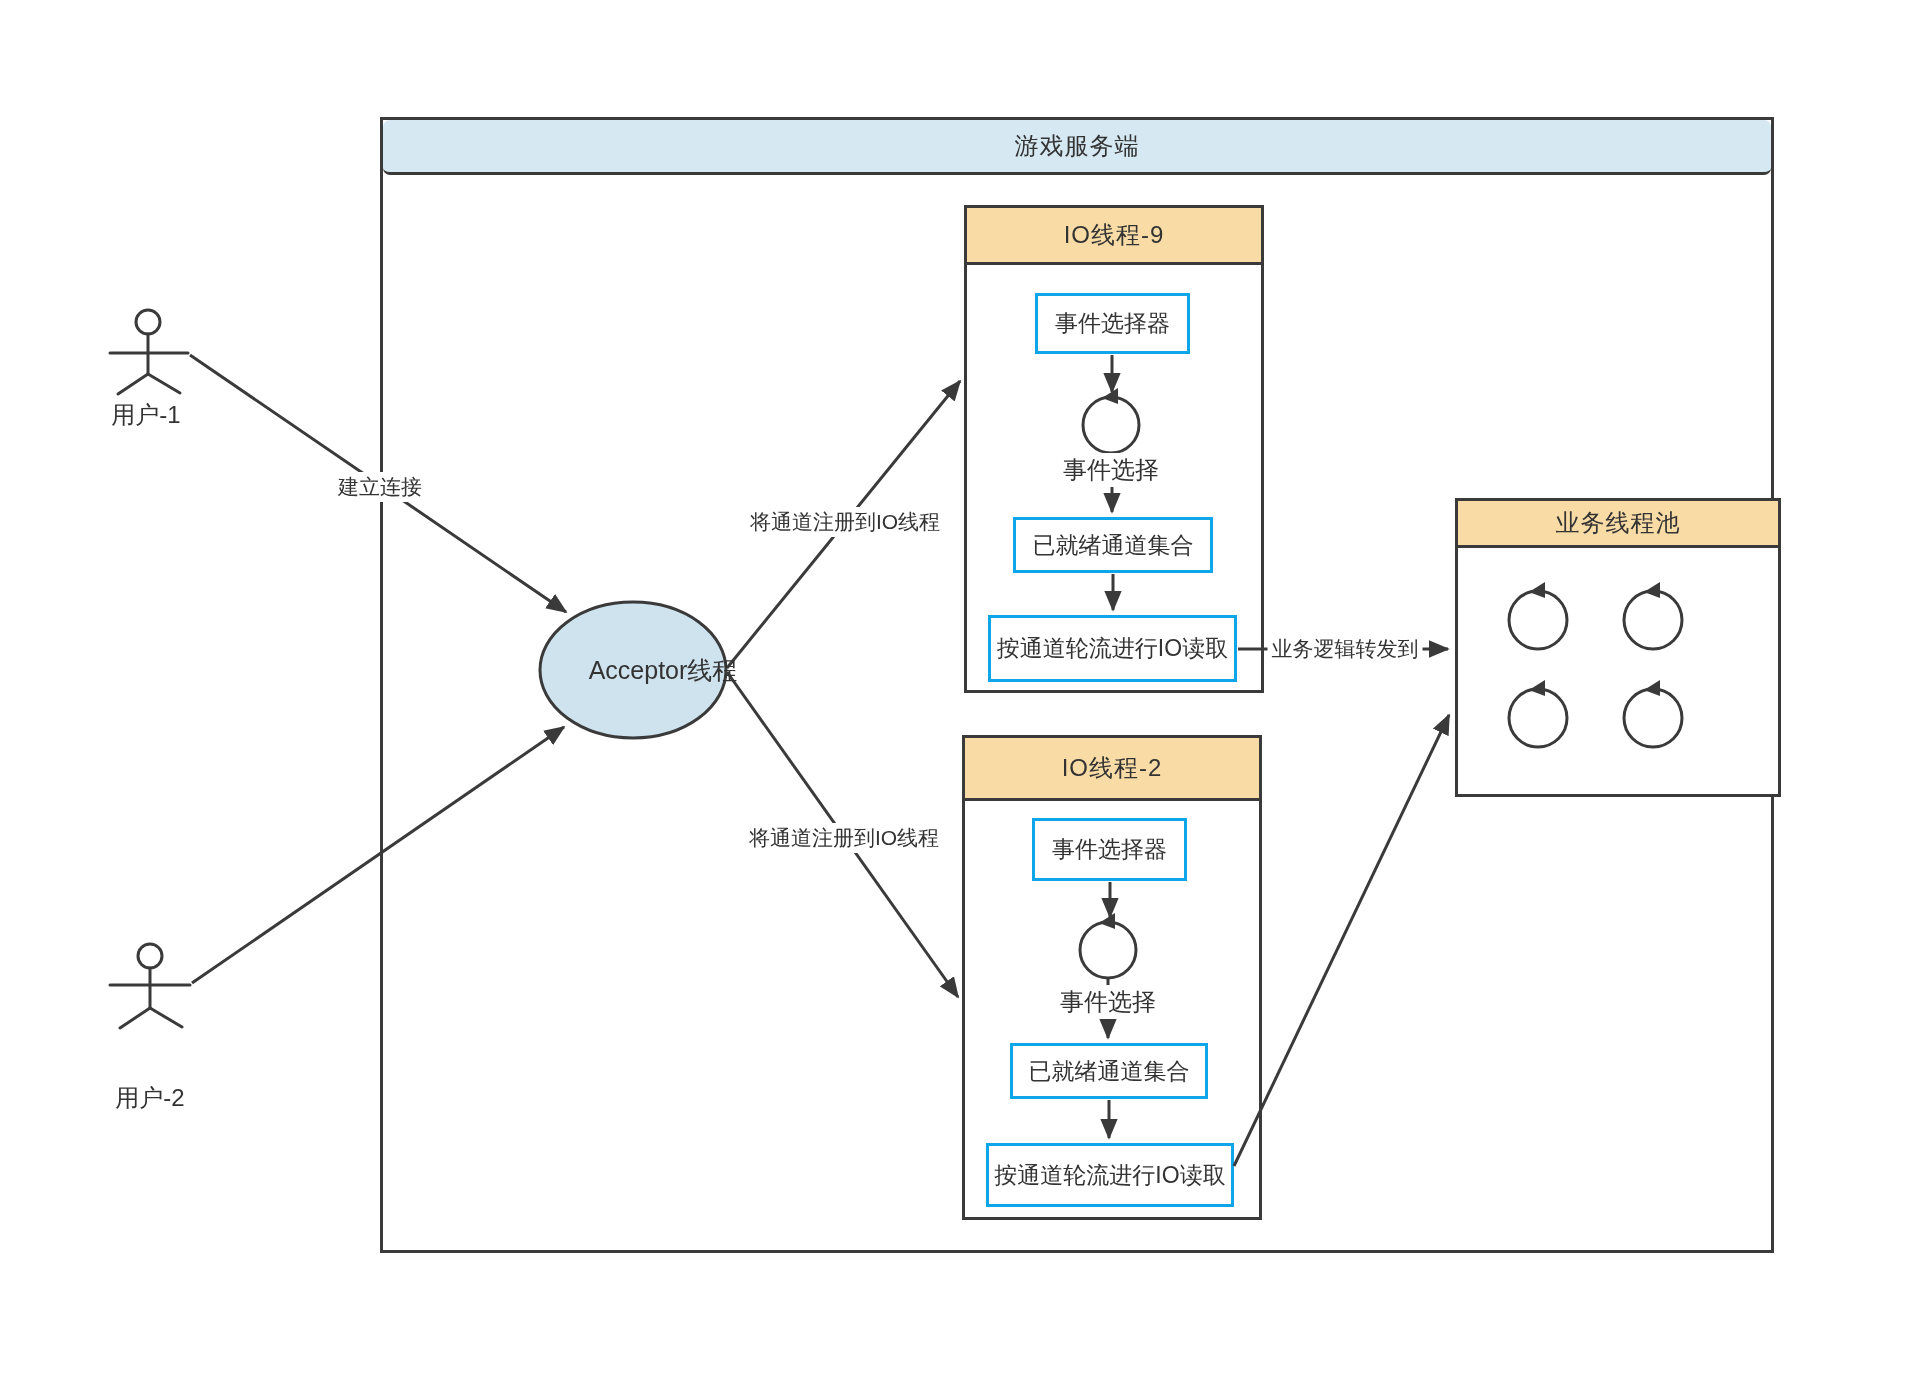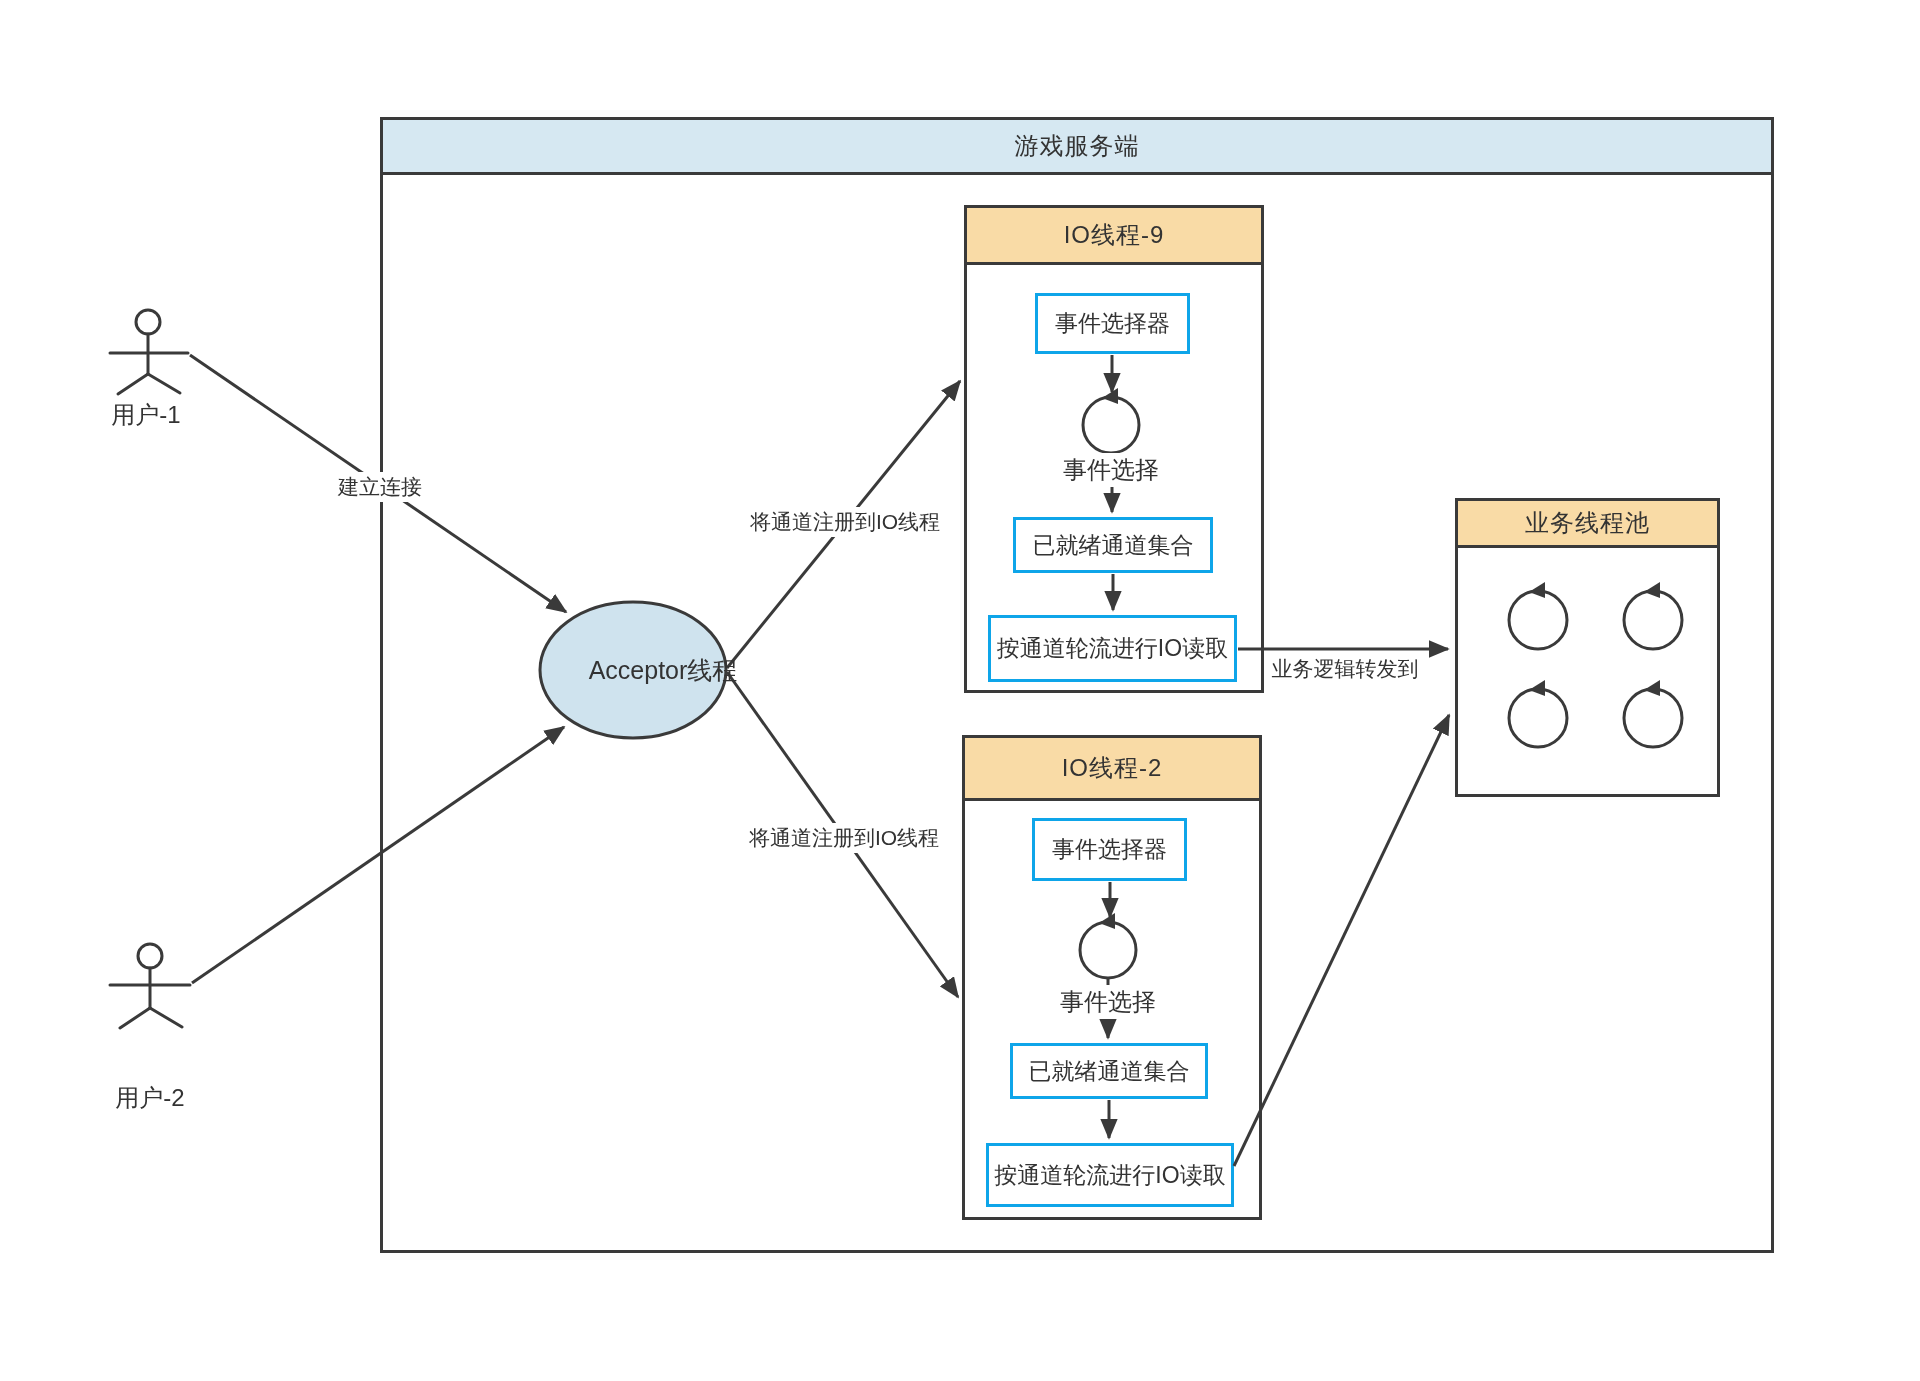--- a/index.html
+++ b/index.html
@@ -26,21 +26,21 @@
 
   #logo{position:absolute;left:1666px;top:1294px;display:flex;align-items:center;}
   #logo .logo-text{font-size:34px;letter-spacing:4px;color:#8c8c8c;margin-left:10px;}
 </style>
 </head>
 <body>
 
 <div id="canvas">
 
   <div class="box" style="left:380px;top:117px;width:1394px;height:1136px;">
-    <div class="hdr blue" style="height:55px;">
+    <div class="hdr blue" style="height:55px;border-radius:7px;">
       <span>游戏服务端</span>
     </div>
   </div>
 
   <div class="box" style="left:964px;top:205px;width:300px;height:488px;">
     <div class="hdr orange" style="height:57px;">
       <span>IO线程-9</span>
     </div>
   </div>
   <div class="node" style="left:1035px;top:293px;width:155px;height:61px;">
@@ -61,21 +61,21 @@
   <div class="node" style="left:1032px;top:818px;width:155px;height:63px;">
     <span>事件选择器</span>
   </div>
   <div class="node" style="left:1010px;top:1043px;width:198px;height:56px;">
     <span>已就绪通道集合</span>
   </div>
   <div class="node" style="left:986px;top:1143px;width:248px;height:64px;">
     <span>按通道轮流进行IO读取</span>
   </div>
 
-  <div class="box" style="left:1455px;top:498px;width:265px;height:299px;">
+  <div class="box" style="left:1455px;top:498px;width:326px;height:299px;">
     <div class="hdr orange" style="height:47px;">
       <span>业务线程池</span>
     </div>
   </div>
 
   <svg class="layer" width="1920" height="1381" viewBox="0 0 1920 1381">
     <defs>
       <marker id="arrow" viewBox="0 0 12 10" refX="11" refY="5" markerWidth="7" markerHeight="6" orient="auto">
         <path d="M0,0 L12,5 L0,10 Z" fill="#3a3a3a"></path>
       </marker>
@@ -133,19 +133,19 @@
   </svg>
 
   <div class="lbl" style="left:146px;top:415px;font-size:24px;">用户-1</div>
   <div class="lbl" style="left:150px;top:1098px;font-size:24px;">用户-2</div>
 
   <div class="lbl big" style="left:633px;top:670px;font-size:25px;">Acceptor线程</div>
 
   <div class="lbl bg" style="left:380px;top:487px;">建立连接</div>
   <div class="lbl bg" style="left:845px;top:522px;">将通道注册到IO线程</div>
   <div class="lbl bg" style="left:844px;top:838px;">将通道注册到IO线程</div>
-  <div class="lbl bg" style="left:1345px;top:649px;margin-top:20px;">业务逻辑转发到</div>
+  <div class="lbl bg" style="left:1345px;top:649px;">业务逻辑转发到</div>
 
   <div class="lbl bg" style="left:1111px;top:470px;font-size:24px;">事件选择</div>
   <div class="lbl bg" style="left:1108px;top:1002px;font-size:24px;">事件选择</div>
 
 
 </div>
 
 </body></html>

